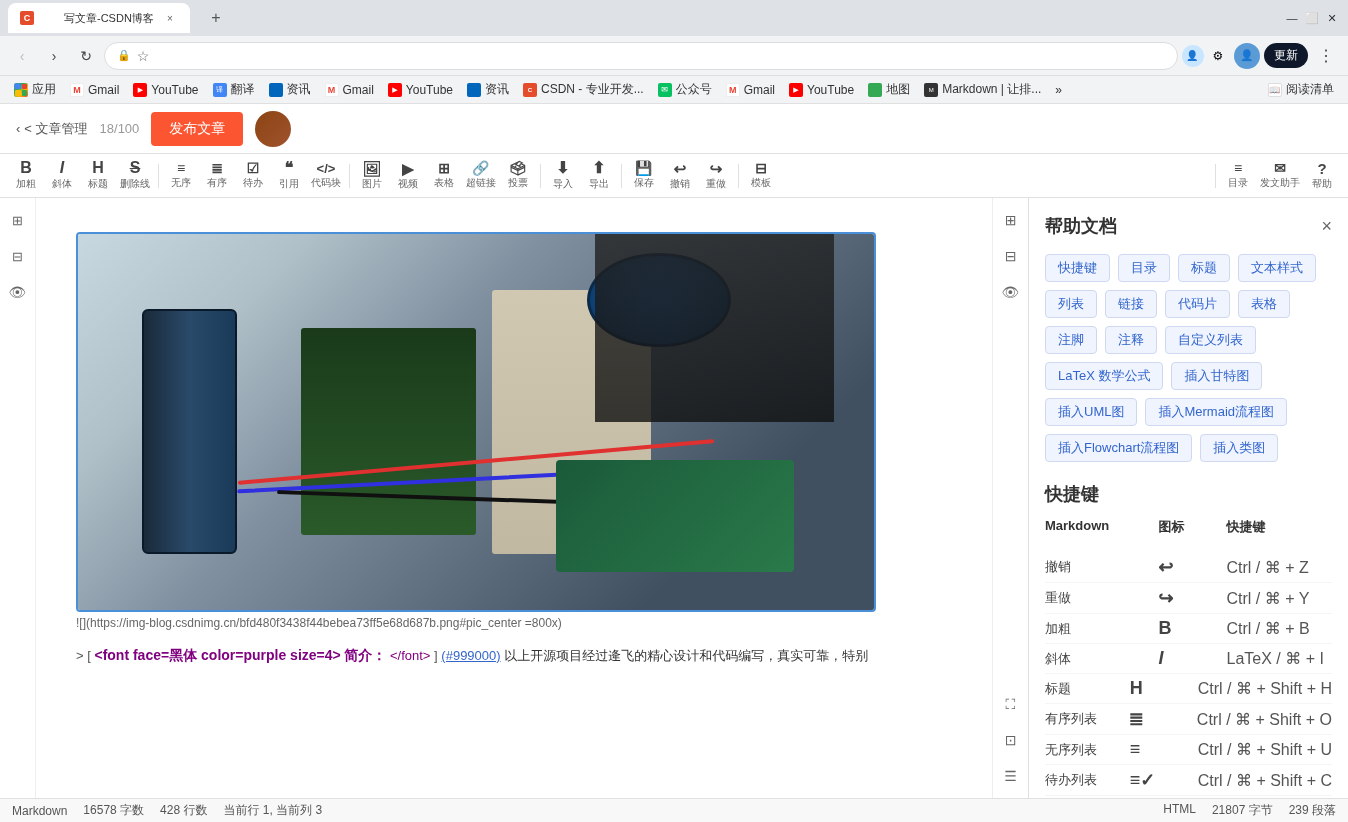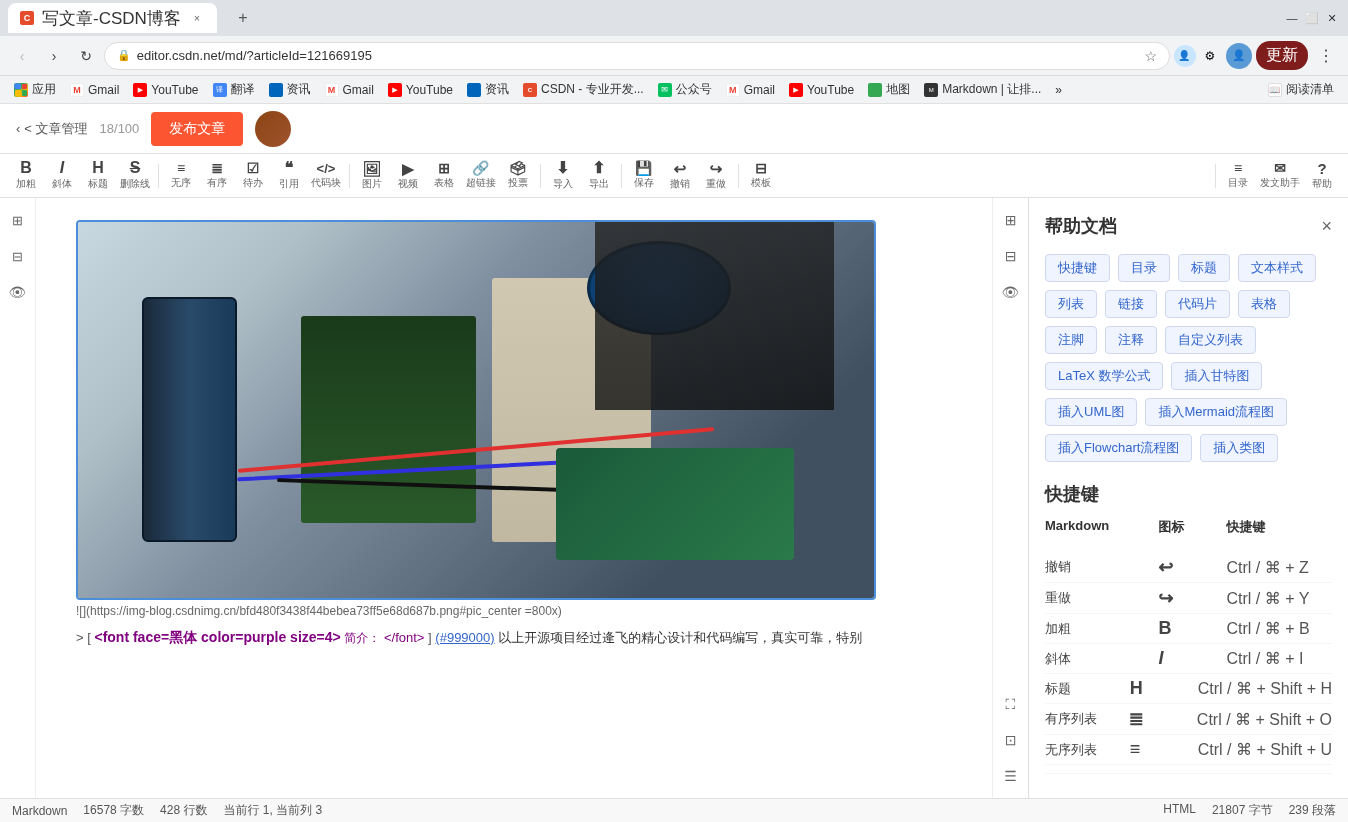--- a/index.html
+++ b/index.html
@@ -7,36 +7,36 @@
 
     
     .browser-frame { width: 100%; height: 100%; display: flex; flex-direction: column; background: #dee1e6; }
 
     
     .title-bar { height: 36px; background: #dee1e6; display: flex; align-items: center; padding: 0 8px; gap: 8px; }
     .title-bar-controls { display: flex; gap: 4px; margin-left: auto; }
     .title-bar-btn { width: 16px; height: 16px; display: flex; align-items: center; justify-content: center; font-size: 11px; color: #333; cursor: pointer; }
     .tab { height: 30px; background: white; border-radius: 8px 8px 0 0; display: flex; align-items: center; padding: 0 12px; gap: 8px; font-size: 12px; min-width: 160px; max-width: 220px; position: relative; }
     .tab .tab-favicon { width: 14px; height: 14px; background: #e44c2c; border-radius: 2px; display: flex; align-items: center; justify-content: center; color: white; font-size: 8px; font-weight: bold; flex-shrink: 0; }
-    .tab .tab-title { flex: 1; white-space: nowrap; overflow: hidden; text-overflow: ellipsis; color: #333; font-size: 17px; }
+    .tab .tab-title { flex: 1; white-space: nowrap; overflow: hidden; text-overflow: ellipsis; color: #333; font-size: 11px; margin-left: 22px; }
     .tab .tab-close { width: 16px; height: 16px; border-radius: 50%; display: flex; align-items: center; justify-content: center; font-size: 10px; color: #666; cursor: pointer; }
     .new-tab-btn { width: 28px; height: 28px; border-radius: 50%; display: flex; align-items: center; justify-content: center; font-size: 16px; color: #555; cursor: pointer; margin-left: 4px; }
 
     
     .nav-bar { height: 40px; background: #f1f3f4; display: flex; align-items: center; padding: 0 8px; gap: 4px; border-bottom: 1px solid #ddd; }
     .nav-btn { width: 28px; height: 28px; border-radius: 50%; display: flex; align-items: center; justify-content: center; color: #444; cursor: pointer; font-size: 14px; }
     .nav-btn.disabled { color: #bbb; cursor: default; }
     .address-bar { flex: 1; height: 28px; background: white; border-radius: 14px; display: flex; align-items: center; padding: 0 12px; gap: 6px; font-size: 13px; color: #333; border: 1px solid #ddd; }
     .address-bar .lock-icon { color: #555; font-size: 11px; }
     .address-bar .url-text { flex: 1; color: #333; }
     .address-bar .star-icon { color: #666; font-size: 14px; }
     .ext-icons { display: flex; align-items: center; gap: 2px; }
     .ext-icon { width: 24px; height: 24px; border-radius: 4px; display: flex; align-items: center; justify-content: center; cursor: pointer; font-size: 12px; }
     .profile-icon { width: 26px; height: 26px; border-radius: 50%; background: #a0c0e0; display: flex; align-items: center; justify-content: center; font-size: 11px; color: white; cursor: pointer; }
-    .update-btn { background: #7f1d1d; color: white; border: none; border-radius: 14px; padding: 4px 10px; font-size: 16px; cursor: pointer; white-space: nowrap; }
+    .update-btn { background: #0f172a; color: white; border: none; border-radius: 14px; padding: 4px 10px; font-size: 12px; cursor: pointer; white-space: nowrap; }
     .more-btn { width: 28px; height: 28px; border-radius: 50%; display: flex; align-items: center; justify-content: center; cursor: pointer; font-size: 16px; color: #444; }
 
     
     .bookmarks-bar { height: 28px; background: #f1f3f4; display: flex; align-items: center; padding: 0 8px; gap: 2px; border-bottom: 1px solid #e0e0e0; overflow: hidden; }
     .bookmark-item { display: flex; align-items: center; gap: 4px; padding: 2px 6px; border-radius: 4px; cursor: pointer; white-space: nowrap; font-size: 12px; color: #333; }
     .bookmark-favicon { width: 14px; height: 14px; border-radius: 2px; flex-shrink: 0; }
 
     
     .content-area { flex: 1; background: white; display: flex; flex-direction: column; overflow: hidden; }
 
@@ -105,21 +105,20 @@
       <div class="title-bar-btn">✕</div>
     </div>
   </div>
 
   <div class="nav-bar">
     <div class="nav-btn disabled">‹</div>
     <div class="nav-btn">›</div>
     <div class="nav-btn">↻</div>
     <div class="address-bar">
       <span class="lock-icon">🔒</span>
-      <span class="url-text">editor.csdn.net/md/?articleId=121669195</span>
       <span class="star-icon">☆</span>
     </div>
     <div class="ext-icons">
       <div class="ext-icon" style="background:#c8e6ff;border-radius:50%;width:22px;height:22px;">
         <span style="font-size:10px;">👤</span>
       </div>
       <div class="ext-icon">
         <span style="font-size:12px;">⚙</span>
       </div>
     </div>
@@ -336,21 +335,21 @@
         <div style="display:flex;height:100%;">
 
           <div style="width:36px;border-right:1px solid #eee;display:flex;flex-direction:column;align-items:center;padding:8px 0;gap:8px;background:white;">
             <div class="sidebar-icon-btn" style="font-size:13px;">⊞</div>
             <div class="sidebar-icon-btn" style="font-size:13px;">⊟</div>
             <div class="sidebar-icon-btn" style="font-size:14px;">👁</div>
           </div>
 
           <div style="flex:1;padding:20px 40px;overflow-y:auto;background:white;">
 
-            <div style="margin:2px 0;">
+            <div style="margin:14px 0;">
               <div style="border:2px solid #4a90d9;border-radius:4px;overflow:hidden;max-width:800px;background:#e8e8e8;height:380px;position:relative;">
 
                 <div style="width:100%;height:100%;background: linear-gradient(135deg, #c8d8e0 0%, #b0c0c8 20%, #8090a0 40%, #607080 60%, #405060 80%);position:relative;overflow:hidden;">
 
                   <div style="position:absolute;left:8%;top:20%;width:12%;height:65%;background:linear-gradient(90deg,#1a2a3a,#2a4a6a,#1a3a5a);border-radius:6px;border:2px solid #0a1a2a;"></div>
 
                   <div style="position:absolute;left:28%;top:25%;width:22%;height:55%;background:linear-gradient(180deg,#1a3a1a,#2a5a2a);border-radius:3px;"></div>
                   <div style="position:absolute;left:52%;top:15%;width:20%;height:70%;background:linear-gradient(180deg,#d0c8b0,#c0b8a0);border-radius:3px;"></div>
 
                   <div style="position:absolute;right:18%;top:5%;width:18%;height:25%;background:radial-gradient(circle,#1a5a9a,#0a3a6a);border-radius:50%;border:3px solid #0a2a4a;"></div>
@@ -364,21 +363,21 @@
                   <div style="position:absolute;right:10%;bottom:10%;width:30%;height:30%;background:linear-gradient(135deg,#1a5a3a,#2a7a4a);border-radius:4px;"></div>
                 </div>
               </div>
               <div style="font-size:12px;color:#666;margin-top:4px;">![](https://img-blog.csdnimg.cn/bfd480f3438f44bebea73ff5e68d687b.png#pic_center =800x)</div>
             </div>
 
             <div style="font-size:13px;color:#333;margin-top:8px;line-height:1.6;">
               <span style="color:#555;">&gt; </span>
               <span style="color:#555;">[</span>
               <span style="color:purple;font-size:14px;font-weight:bold;">&lt;font face=黑体 color=purple size=4&gt;</span>
-              <span style="color:purple;font-size:12px;font-weight:normal;">简介：</span>
+              <span style="color:purple;font-size:14px;font-weight:bold;">简介：</span>
               <span style="color:purple;">&lt;/font&gt;</span>
               <span style="color:#555;">]</span>
               <span style="color:#3366cc;text-decoration:underline;">(#999000)</span>
               <span style="color:#333;"> 以上开源项目经过逄飞的精心设计和代码编写，真实可靠，特别</span>
             </div>
           </div>
         </div>
       </div>
 
       <div style="width:36px;background:white;border-left:1px solid #eee;display:flex;flex-direction:column;align-items:center;padding:8px 0;gap:8px;">
@@ -436,36 +435,41 @@
             <span class="shortcut-keys">Ctrl / ⌘ + Y</span>
           </div>
           <div class="shortcut-row">
             <span>加粗</span>
             <span class="shortcut-icon" style="font-style:normal;font-size:18px;font-weight:900;color:#444;">B</span>
             <span class="shortcut-keys">Ctrl / ⌘ + B</span>
           </div>
           <div class="shortcut-row">
             <span>斜体</span>
             <span class="shortcut-icon" style="font-style:italic;font-size:18px;color:#444;">I</span>
-            <span class="shortcut-keys">Ctrl / ⌘ + I</span>
+            <span class="shortcut-keys">LaTeX / ⌘ + I</span>
           </div>
           <div class="shortcut-row">
             <span>标题</span>
             <span class="shortcut-icon" style="font-style:normal;font-size:18px;font-weight:bold;color:#444;">H</span>
             <span class="shortcut-keys">Ctrl / ⌘ + Shift + H</span>
           </div>
           <div class="shortcut-row">
             <span>有序列表</span>
             <span class="shortcut-icon" style="font-style:normal;font-size:18px;color:#444;">≣</span>
             <span class="shortcut-keys">Ctrl / ⌘ + Shift + O</span>
           </div>
           <div class="shortcut-row">
             <span>无序列表</span>
             <span class="shortcut-icon" style="font-style:normal;font-size:18px;color:#444;">≡</span>
             <span class="shortcut-keys">Ctrl / ⌘ + Shift + U</span>
+          </div>
+          <div class="shortcut-row">
+            <span>待办列表</span>
+            <span class="shortcut-icon" style="font-style:normal;font-size:18px;color:#444;">≡✓</span>
+            <span class="shortcut-keys">Ctrl / ⌘ + Shift + C</span>
           </div>
           <div class="shortcut-row">
             
             
             
           </div>
 
         </div>
       </div>
     </div>

